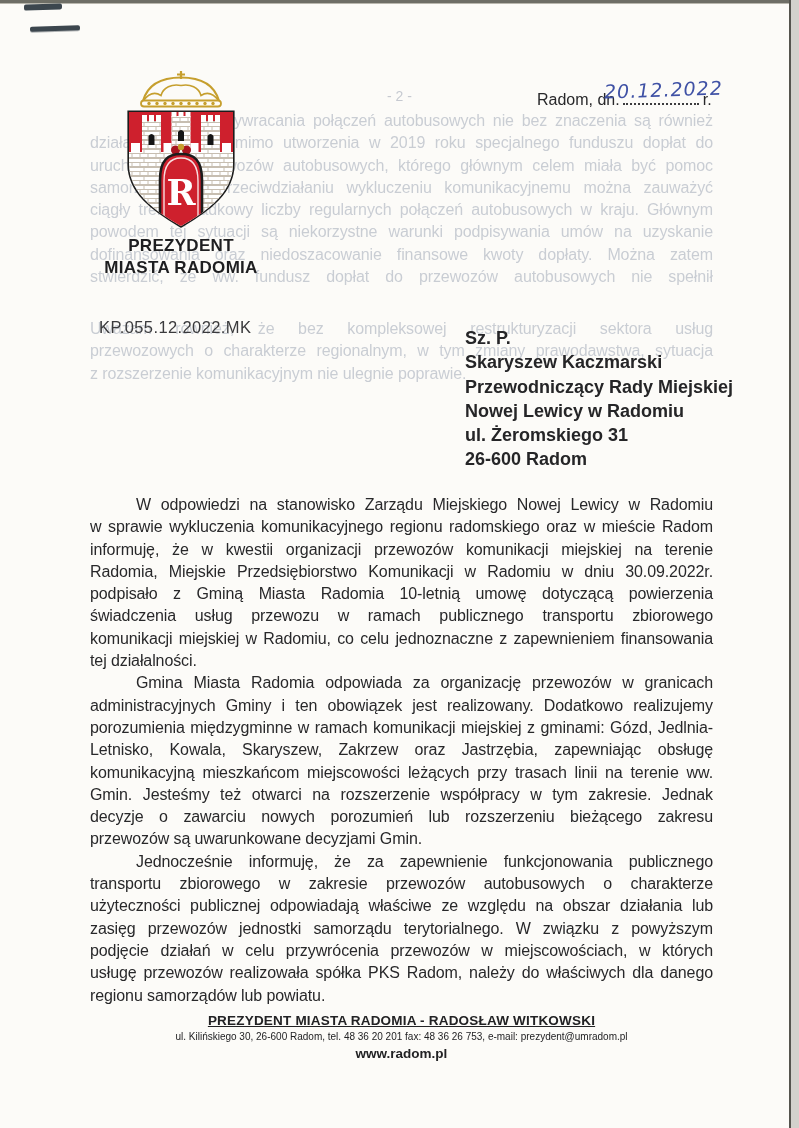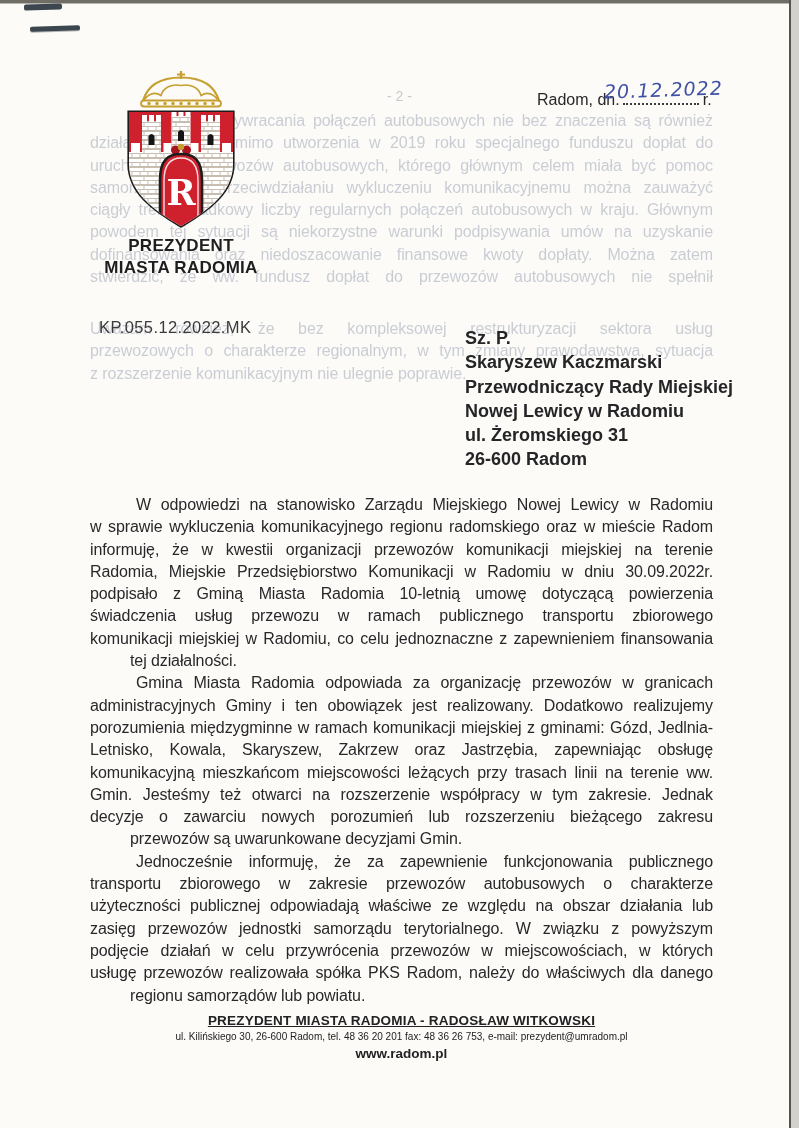--- a/index.html
+++ b/index.html
@@ -42,21 +42,21 @@
 
   
   .recipient{position:absolute;left:465px;top:326px;font-weight:bold;font-size:18px;
      line-height:24.3px;color:#252527;}
 
   
   .letter-body{position:absolute;left:90px;top:494px;width:623px;font-size:16px;
      line-height:22.3px;letter-spacing:-.1px;color:#28282a;}
   .letter-body .jline{text-align:justify;text-align-last:justify;}
   .para .jline:first-child{text-indent:46px;}
-  .para .jline:last-child{text-align-last:left;margin-left:40px;}
+  .para .jline:last-child{text-align-last:left;}
 
   
   .footer{position:absolute;left:90px;top:1012px;width:623px;text-align:center;color:#222224;}
   .footer-l1{font-weight:bold;font-size:13.5px;line-height:17px;letter-spacing:.2px;text-decoration:underline;}
   .footer-l2{font-size:10px;line-height:16px;}
   .footer-l3{font-weight:bold;font-size:13.5px;line-height:17px;}
 </style>
 </head>
 <body>
 

